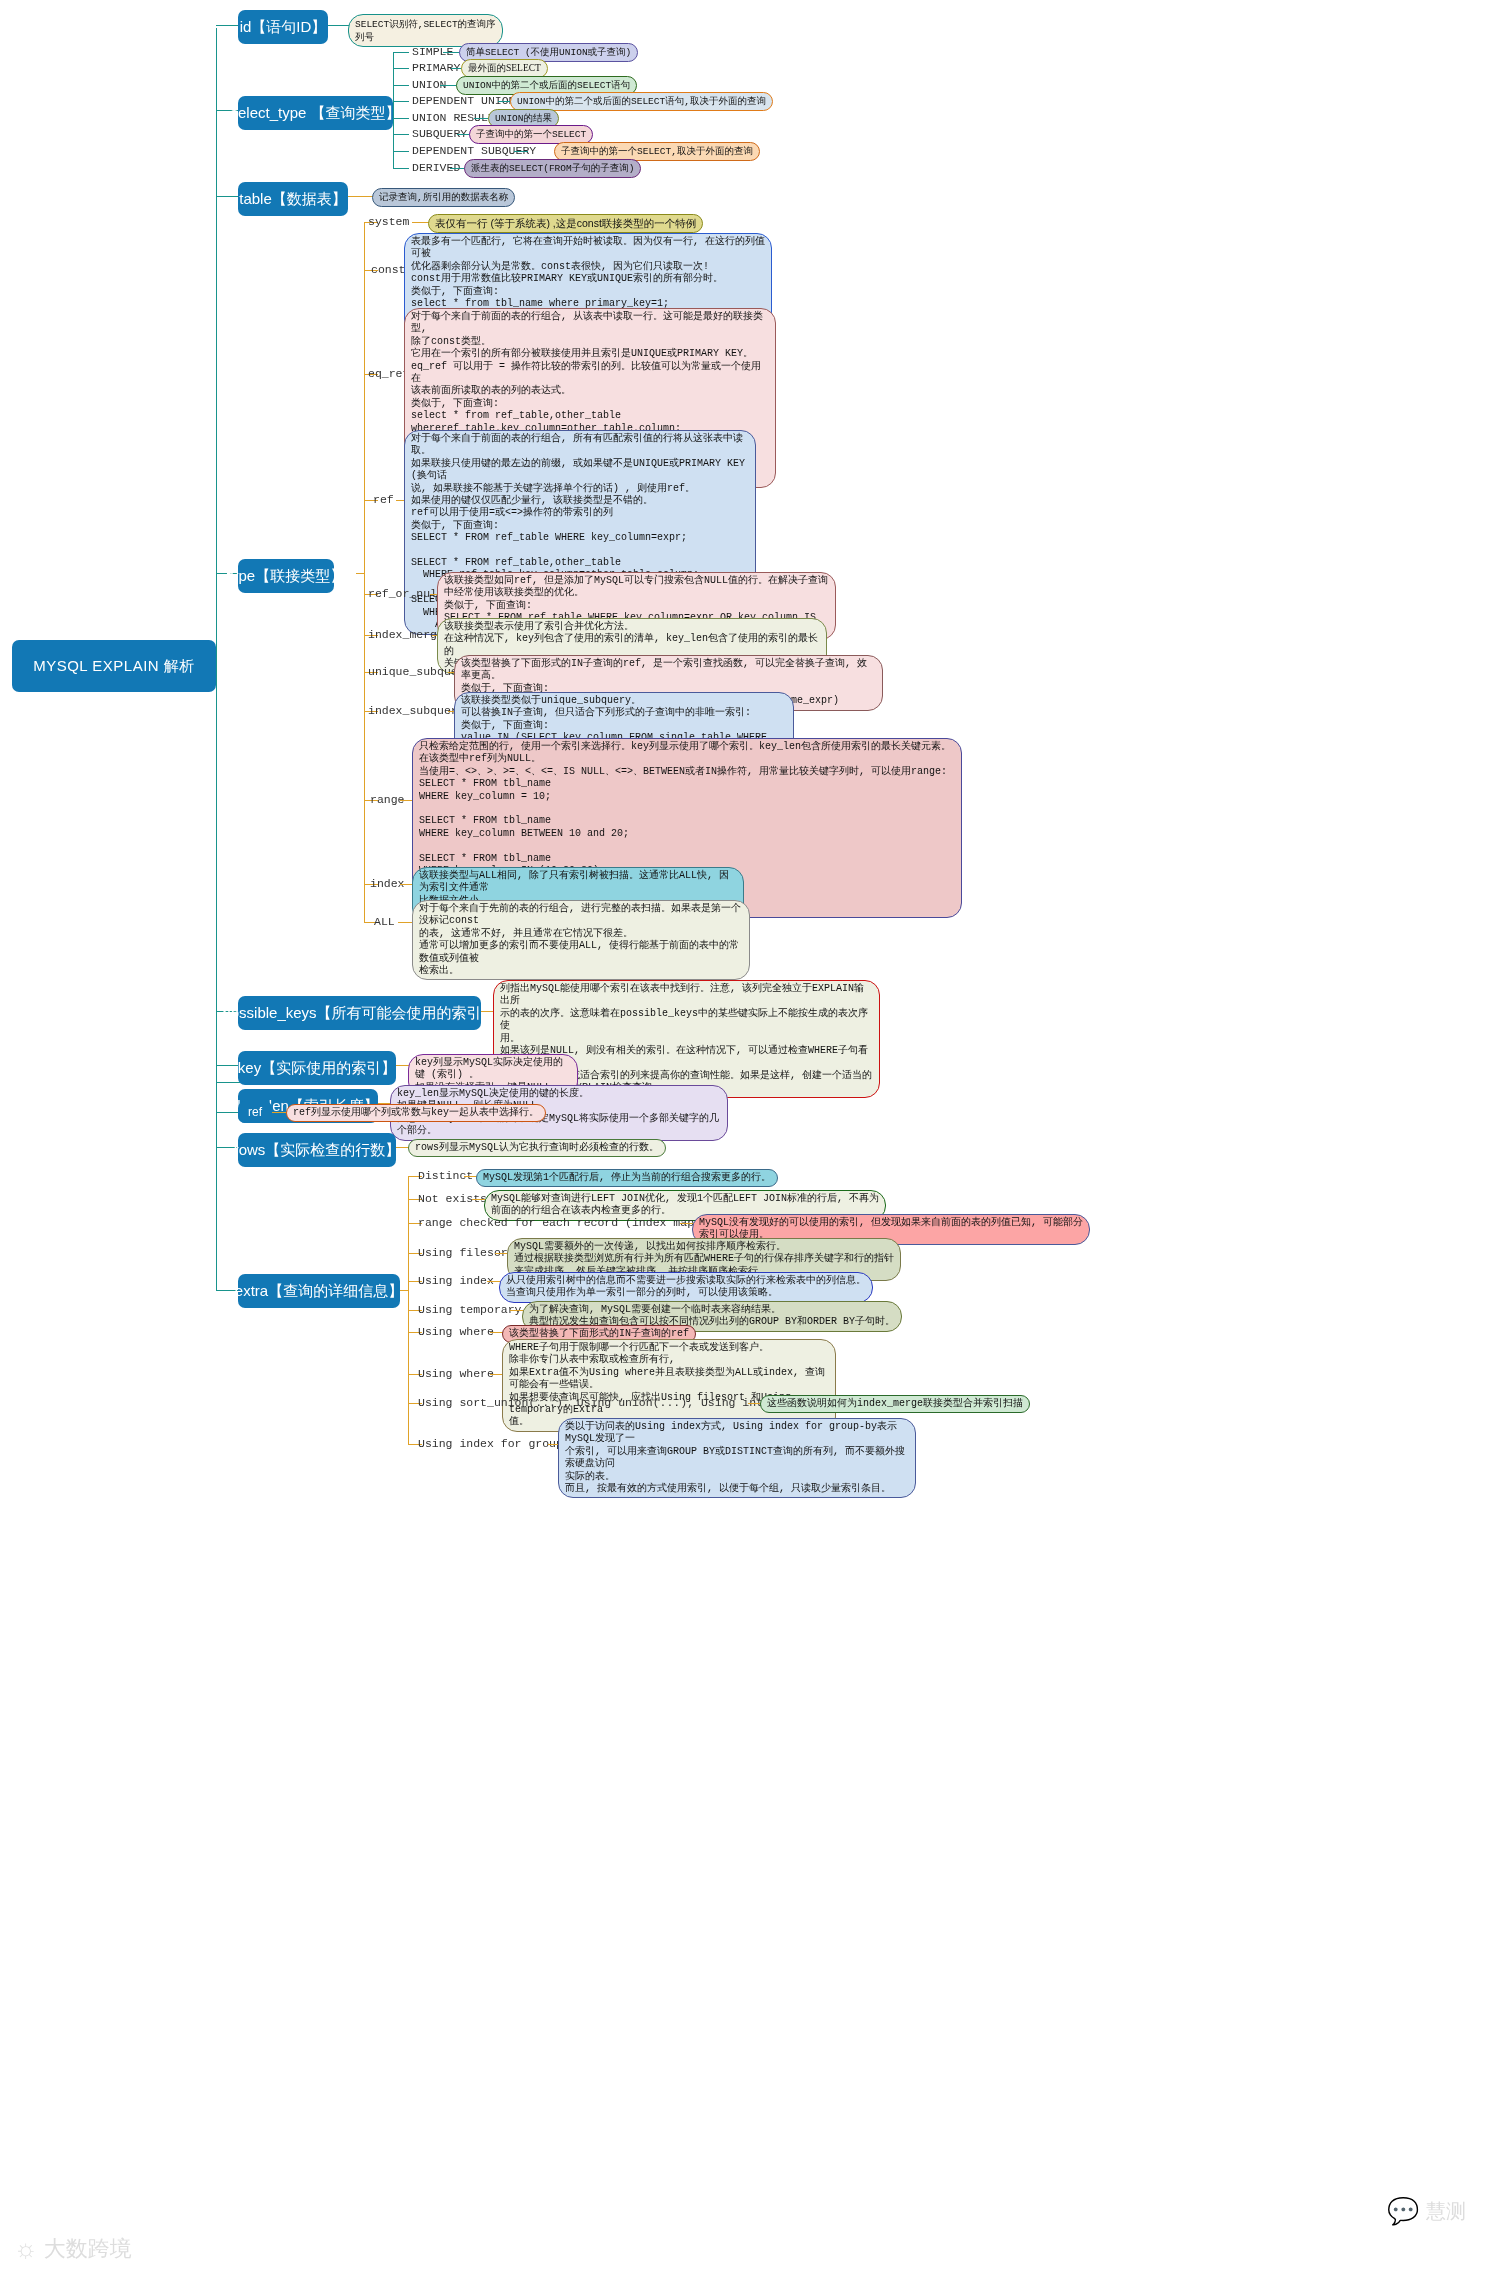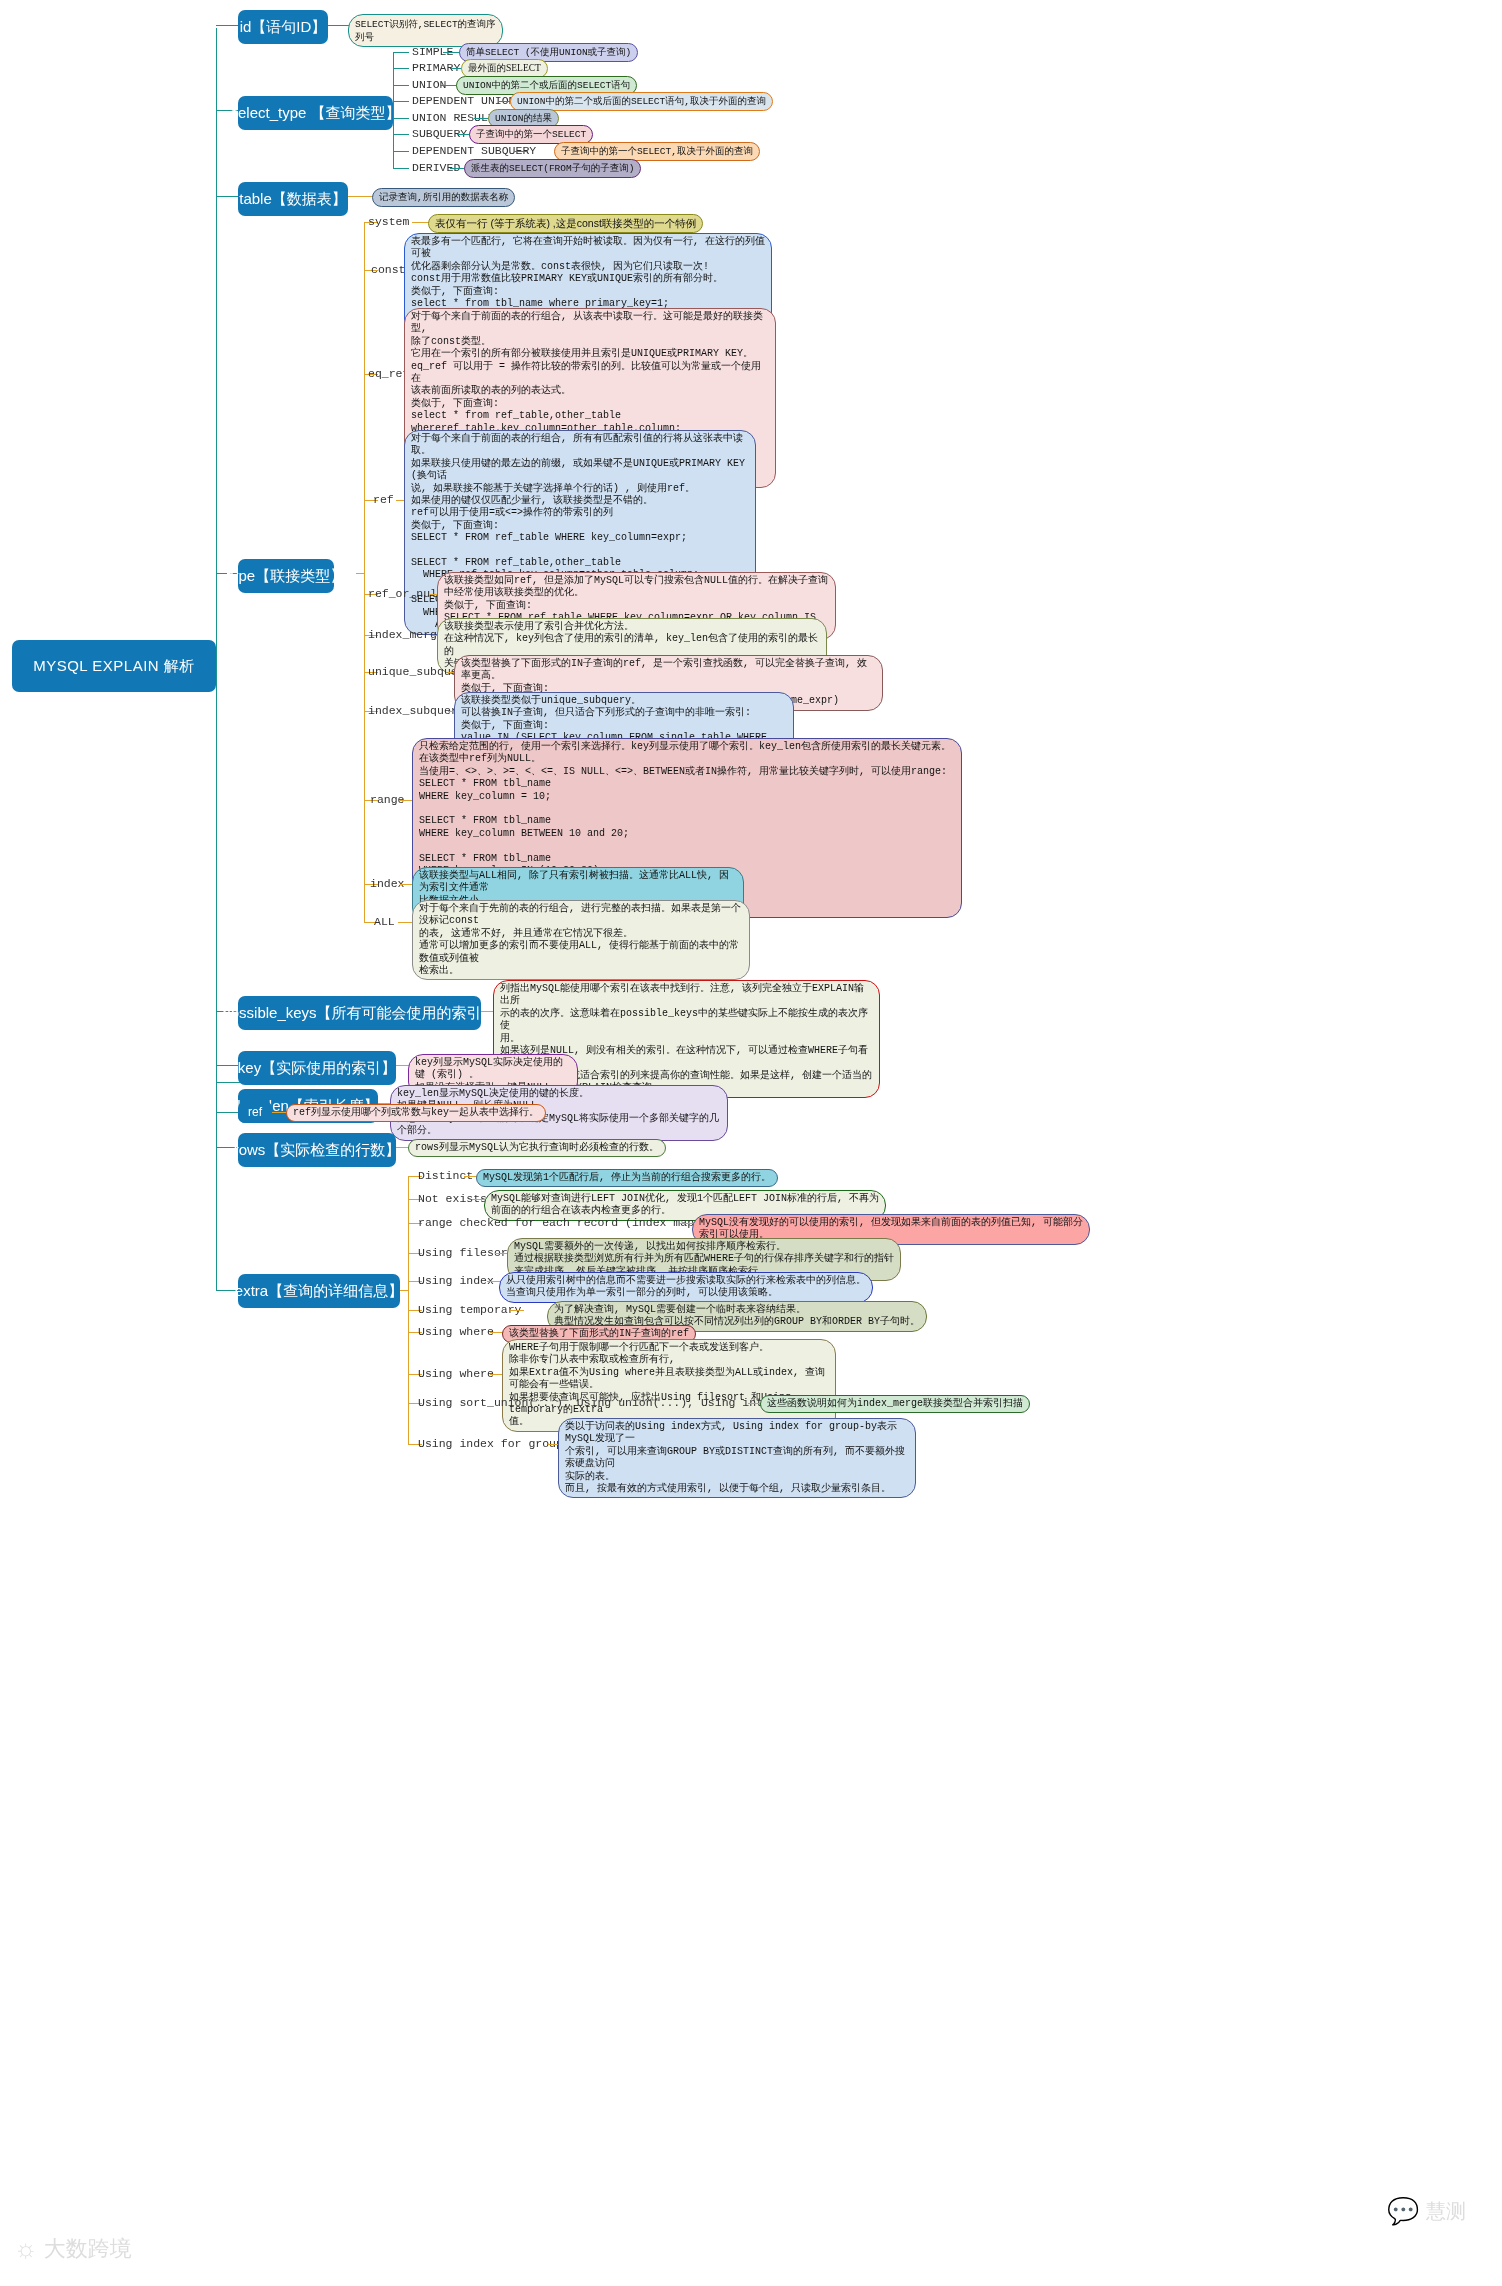--- a/index.html
+++ b/index.html
@@ -301,21 +301,21 @@
 
   <div class="hline gold" style="left:408px; top:1281px; width:14px;"></div>
   <div class="l2" style="left:418px; top:1274px;">Using index</div>
   <div class="hline gold" style="left:487px; top:1281px; width:14px;"></div>
   <div class="box mono" style="left:499px; top:1272px; background:#cfe0f2; border-color:#2a3ac0;">从只使用索引树中的信息而不需要进一步搜索读取实际的行来检索表中的列信息。
 当查询只使用作为单一索引一部分的列时, 可以使用该策略。</div>
 
   <div class="hline gold" style="left:408px; top:1310px; width:14px;"></div>
   <div class="l2" style="left:418px; top:1303px;">Using temporary</div>
   <div class="hline gold" style="left:510px; top:1310px; width:14px;"></div>
-  <div class="box mono" style="left:522px; top:1301px; background:#d5ddc4; border-color:#6a7a3a;margin-left:25px;">为了解决查询, MySQL需要创建一个临时表来容纳结果。
+  <div class="box mono" style="left:522px; top:1301px; background:#d5ddc4; border-color:#6a7a3a;">为了解决查询, MySQL需要创建一个临时表来容纳结果。
 典型情况发生如查询包含可以按不同情况列出列的GROUP BY和ORDER BY子句时。</div>
 
   <div class="hline gold" style="left:408px; top:1332px; width:14px;"></div>
   <div class="l2" style="left:418px; top:1325px;">Using where</div>
   <div class="hline gold" style="left:490px; top:1332px; width:14px;"></div>
   <div class="box mono" style="left:502px; top:1325px; background:#f4b8b6; border-color:#7a2a2a;">该类型替换了下面形式的IN子查询的ref</div>
 
   <div class="hline gold" style="left:408px; top:1374px; width:14px;"></div>
   <div class="l2" style="left:418px; top:1367px;">Using where</div>
   <div class="hline gold" style="left:490px; top:1374px; width:14px;"></div>

